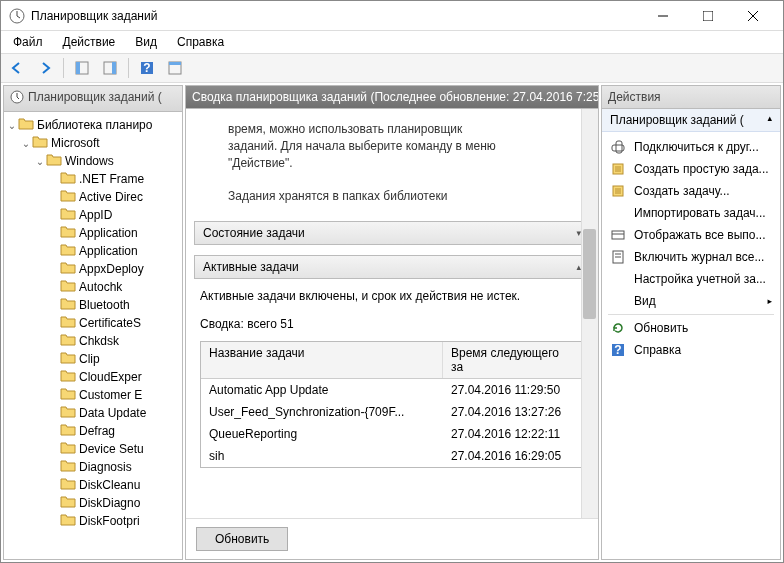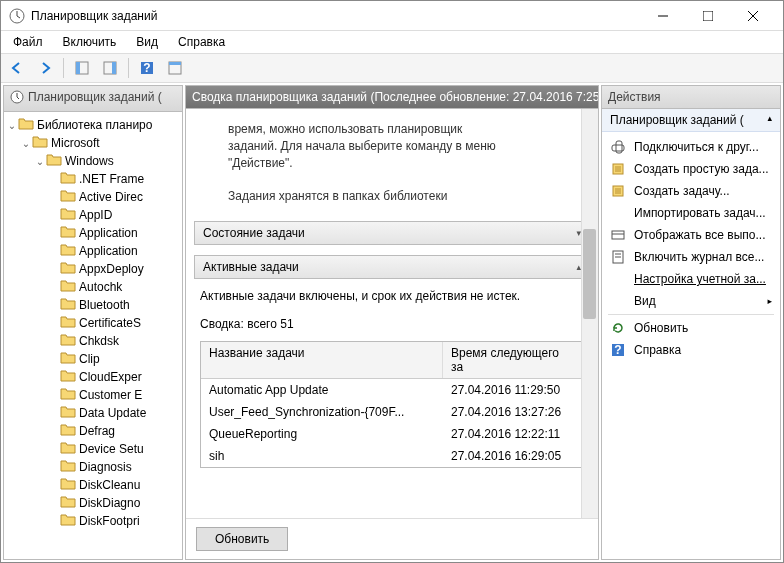--- a/index.html
+++ b/index.html
@@ -71,21 +71,21 @@
         <svg width="10" height="10">
           <line x1="0" y1="0" x2="10" y2="10" stroke="#000"></line>
           <line x1="10" y1="0" x2="0" y2="10" stroke="#000"></line>
         </svg>
       </div>
   </div>
 </div>
 
 <div class="menubar">
   <span class="item">Файл</span>
-  <span class="item">Включить</span>
+  <span class="item">Действие</span>
   <span class="item">Вид</span>
   <span class="item">Справка</span>
 </div>
 
 <div class="toolbar">
   <div class="toolbtn">
       <svg width="14" height="14">
         <path d="M9 2 L3 7 L9 12" fill="none" stroke="#1976d2" stroke-width="2"></path>
       </svg>
     </div>
@@ -431,21 +431,21 @@
             <svg width="14" height="14">
               <rect x="2" y="1" width="10" height="12" fill="#fff" stroke="#555"></rect>
               <line x1="4" y1="4" x2="10" y2="4" stroke="#555"></line>
               <line x1="4" y1="7" x2="10" y2="7" stroke="#555"></line>
             </svg>
           </span>
           <span style="flex: 1 1 0%;">Включить журнал все...</span>
         </div>
         <div class="action-item">
           <span class="action-icon"></span>
-          <span style="flex: 1 1 0%; text-decoration: underline;">Настройка учетной за...</span>
+          <span style="flex: 1 1 0%;">Настройка учетной за...</span>
         </div>
         <div class="action-item">
           <span class="action-icon"></span>
           <span style="flex: 1 1 0%;">Вид</span>
           <span style="font-size: 9px;">▸</span>
         </div>
         <div class="action-sep"></div>
         <div class="action-item">
           <span class="action-icon">
             <svg width="14" height="14">

